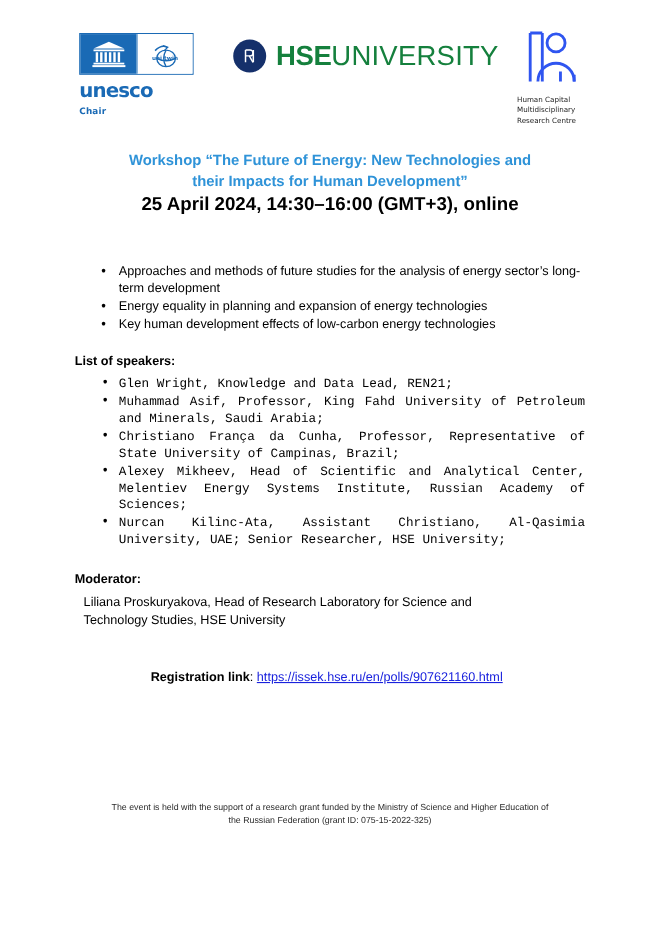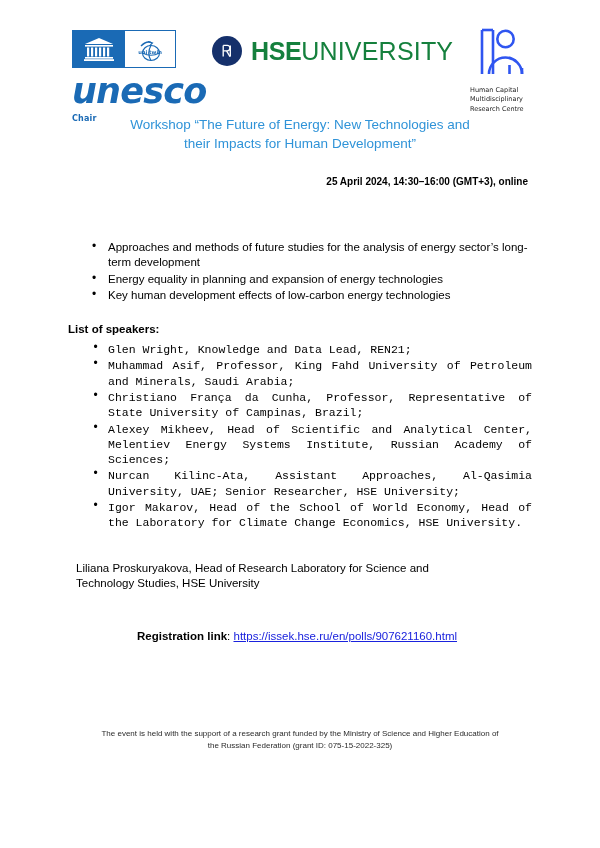--- a/index.html
+++ b/index.html
@@ -58,26 +58,25 @@
     background: #ffffff;
     display: flex;
     align-items: center;
     justify-content: center;
     border-left: 1px solid #1a6ab5;
     box-sizing: border-box;
   }
   .unesco-word {
     font-family: "DejaVu Sans", sans-serif;
     font-weight: bold;
-    font-size: 35px;
+    font-size: 18px;
     letter-spacing: -0.8px;
     color: #1a6ab5;
     line-height: 1;
     margin-top: 6px;
-    font-style: italic;
   }
   .unesco-chair {
     font-family: "DejaVu Sans", sans-serif;
     font-size: 8px;
     font-weight: bold;
     color: #1a6ab5;
     margin-top: 5px;
     letter-spacing: 0.2px;
   }
 
@@ -130,37 +129,37 @@
     font-size: 6.5px;
     line-height: 1.45;
     color: #1c1c1c;
     margin-top: 4px;
   }
 
   
   .title {
     position: absolute;
     left: 72px;
-    top: 115px;
+    top: 136px;
     width: 456px;
     text-align: center;
     color: #2f93d8;
-    font-weight: normal;
+    font-weight: bold;
     font-size: 13.5px;
     line-height: 1.42;
   }
   .subtitle {
     position: absolute;
     left: 72px;
     top: 176px;
     width: 456px;
-    text-align: right;
+    text-align: center;
     color: #000;
     font-weight: bold;
-    font-size: 10px;
+    font-size: 17px;
   }
 
   
   .body-wrap {
     position: absolute;
     left: 68px;
     top: 240px;
     width: 464px;
   }
   .sec-head {
@@ -322,26 +321,26 @@
     </ul>
 
     <div class="gap-a"></div>
 
     <div class="sec-head">List of speakers:</div>
     <ul class="blist justified">
       <li>Glen Wright, Knowledge and Data Lead, REN21;</li>
       <li>Muhammad Asif, Professor, King Fahd University of Petroleum and Minerals, Saudi Arabia;</li>
       <li>Christiano França da Cunha, Professor, Representative of State University of Campinas, Brazil;</li>
       <li>Alexey Mikheev, Head of Scientific and Analytical Center, Melentiev Energy Systems Institute, Russian Academy of Sciences;</li>
-      <li>Nurcan Kilinc-Ata, Assistant Approaches, Al-Qasimia University, UAE; Senior Researcher, HSE University;</li>
-      <li>Igor Makarov, Head of the School of World Economy, Head of the Laboratory for Climate Change Economics, HSE University.</li>
+      <li>Nurcan Kilinc-Ata, Assistant Christiano, Al-Qasimia University, UAE; Senior Researcher, HSE University;</li>
     </ul>
 
     <div class="gap-b"></div>
 
+    <div class="sec-head">Moderator:</div>
     <p class="moderator-text">Liliana Proskuryakova, Head of Research Laboratory for Science and Technology Studies, HSE University</p>
 
     <div class="reglink-row"><span class="reglink-label">Registration link</span><span>: </span><a class="reglink-url" href="#">https://issek.hse.ru/en/polls/907621160.html</a></div>
   </div>
 
   <div class="footer">
     <div>The event is held with the support of a research grant funded by the Ministry of Science and Higher Education of</div>
     <div>the Russian Federation (grant ID: 075-15-2022-325)</div>
   </div>
 

